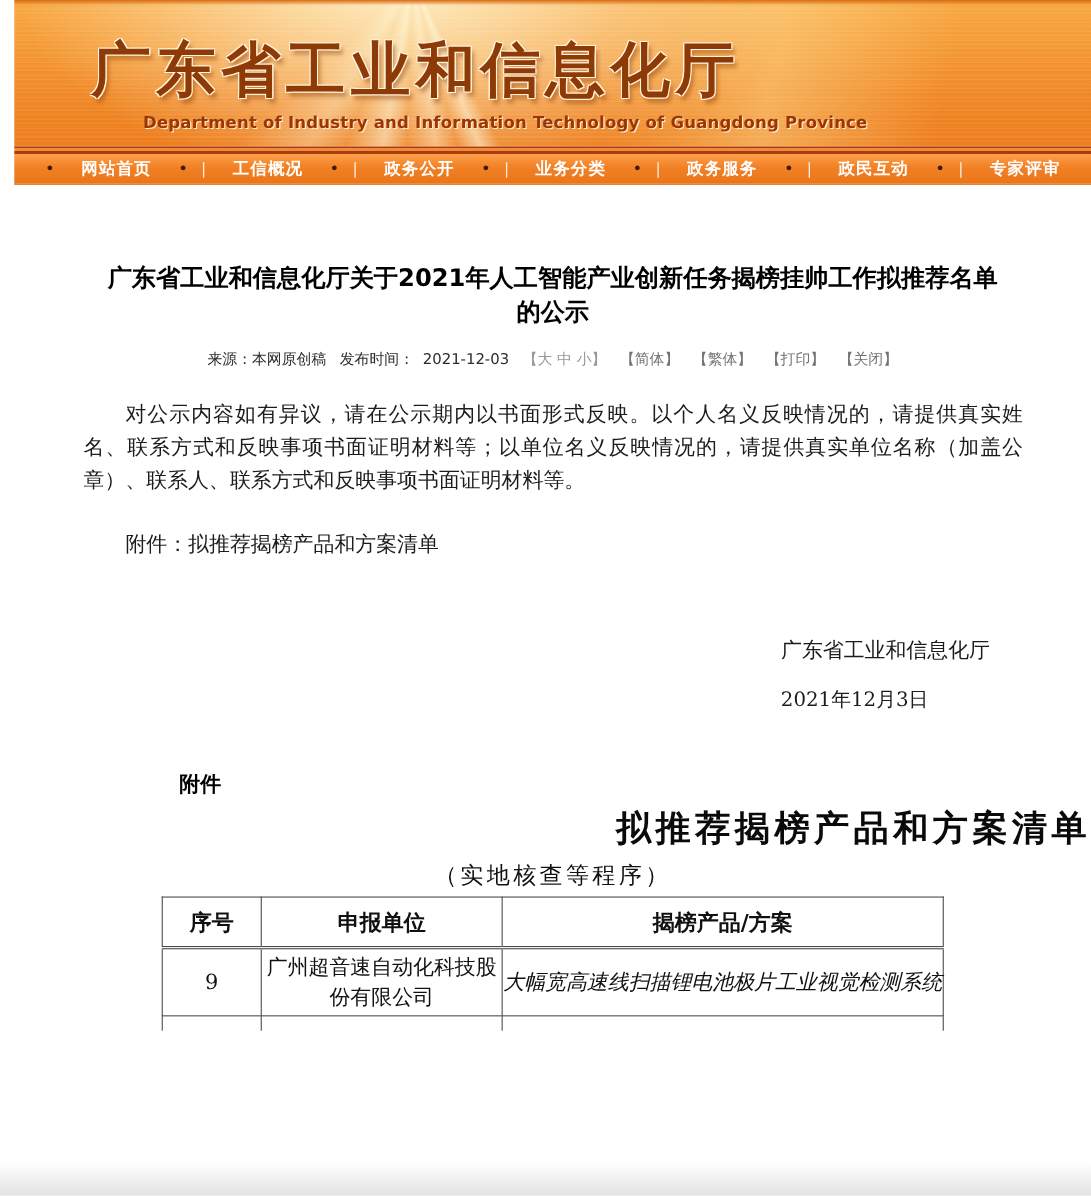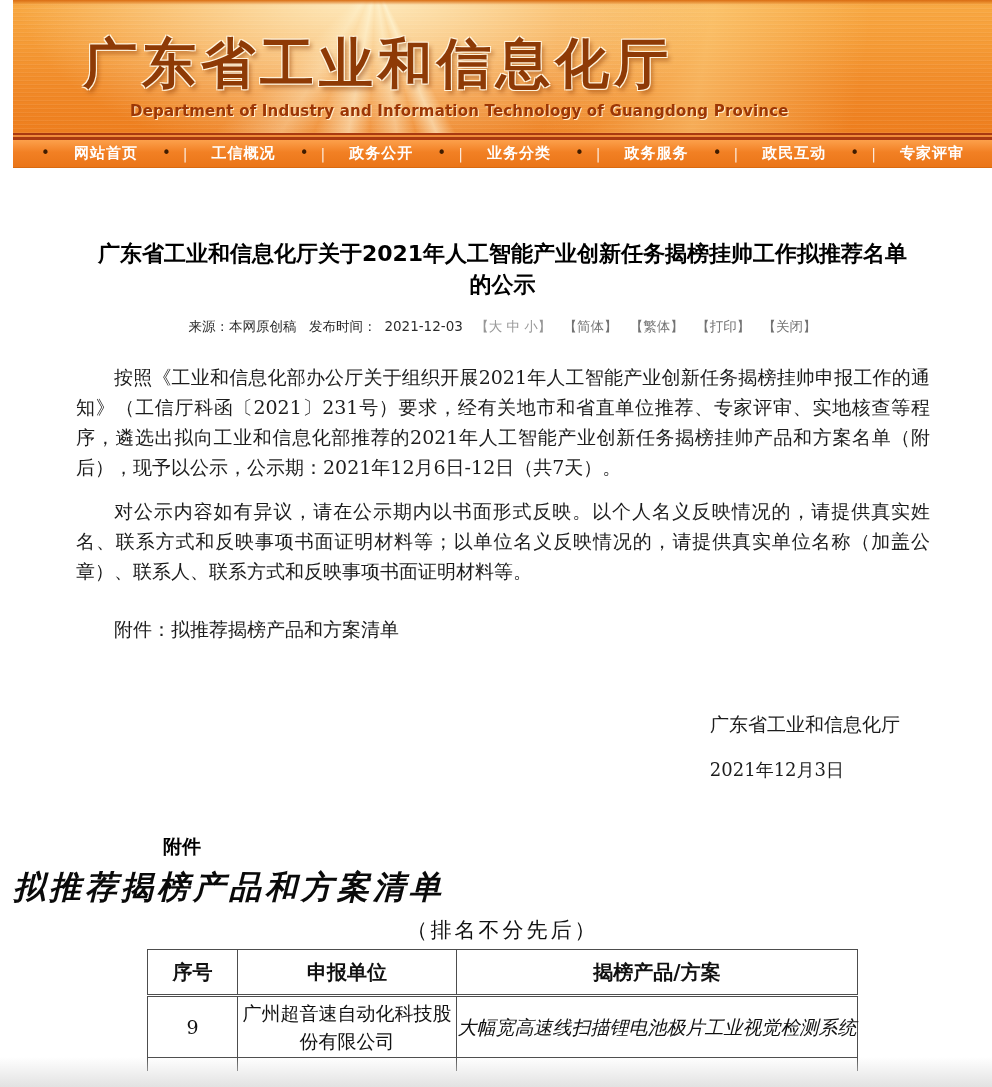--- a/index.html
+++ b/index.html
@@ -56,22 +56,22 @@
     text-indent: 2em; }
   .attachment-line { margin: 28px 62px 0 63px; line-height: 30px; text-indent: 2em;
     font-family: "DejaVu Serif", "Liberation Serif", serif; font-size: 19px; color: #1c1c1c; }
   .signature { margin-top: 68px; text-align: right; padding-right: 92px;
     font-family: "DejaVu Serif", "Liberation Serif", serif; font-size: 19px; color: #1c1c1c; }
   .sign-date { margin-top: 20px; text-align: right; padding-right: 148px;
     font-family: "DejaVu Serif", "Liberation Serif", serif; font-size: 18px; color: #1c1c1c; }
 
   
   .attach-label { margin: 52px 0 0 150px; font-size: 19px; font-weight: bold; color: #000; }
-  .attach-title { margin-top: 6px; text-align: left; font-family: "DejaVu Serif", "Liberation Serif", serif;
-    font-size: 32px; font-weight: bold; letter-spacing: 4px; color: #0a0a0a; font-style: italic; }
+  .attach-title { margin-top: 6px; text-align: right; font-family: "DejaVu Serif", "Liberation Serif", serif;
+    font-size: 32px; font-weight: bold; letter-spacing: 4px; color: #0a0a0a; }
   .attach-subtitle { margin-top: 6px; text-align: center; font-family: "DejaVu Serif", "Liberation Serif", serif;
     font-size: 21px; letter-spacing: 3px; color: #111; }
 
   table.list { width: 710px; margin: 5px auto 0; border-collapse: collapse;
     font-family: "DejaVu Serif", "Liberation Serif", serif; color: #111; table-layout: fixed; }
   table.list col.c1 { width: 90px; } table.list col.c2 { width: 219px; } table.list col.c3 { width: 401px; }
   table.list th { height: 46px; font-size: 20px; font-weight: bold; text-align: center;
     border: 1px solid #4d4d4d; border-bottom: 3px double #4d4d4d; }
   table.list td { font-size: 19px; text-align: center; border: 1px solid #4d4d4d;
     line-height: 28px; vertical-align: middle; }
@@ -137,32 +137,31 @@
     <span>来源：本网原创稿</span>
     <span>发布时间：</span><span>2021-12-03</span>
     <span class="ctrl-light">【大 中 小】</span>
     <span class="ctrl">【简体】</span>
     <span class="ctrl">【繁体】</span>
     <span class="ctrl">【打印】</span>
     <span class="ctrl">【关闭】</span>
   </div>
 
   <div class="body-text">
-    <p>按照《工业和信息化部办公厅关于组织开展2021年人工智能产业创新任务揭榜挂帅申报工作的通知》（工信厅科函〔2021〕231号）要求，经有关地市和省直单位推荐、专家评审、实地核查等程序，遴选出拟向工业和信息化部推荐的2021年人工智能产业创新任务揭榜挂帅产品和方案名单（附后），现予以公示，公示期：2021年12月6日-12日（共7天）。</p>
     <p>对公示内容如有异议，请在公示期内以书面形式反映。以个人名义反映情况的，请提供真实姓名、联系方式和反映事项书面证明材料等；以单位名义反映情况的，请提供真实单位名称（加盖公章）、联系人、联系方式和反映事项书面证明材料等。</p>
   </div>
 
   <div class="attachment-line">附件：拟推荐揭榜产品和方案清单</div>
 
   <div class="signature">广东省工业和信息化厅</div>
   <div class="sign-date">2021年12月3日</div>
 
   <div class="attach-label">附件</div>
   <div class="attach-title">拟推荐揭榜产品和方案清单</div>
-  <div class="attach-subtitle">（排名不分先后）</div>
+  <div class="attach-subtitle">（实地核查等程序）</div>
 
   <table class="list">
     <colgroup>
         <col class="c1">
         <col class="c2">
         <col class="c3">
       </colgroup>
     <thead>
       <tr>
         <th>序号</th>

